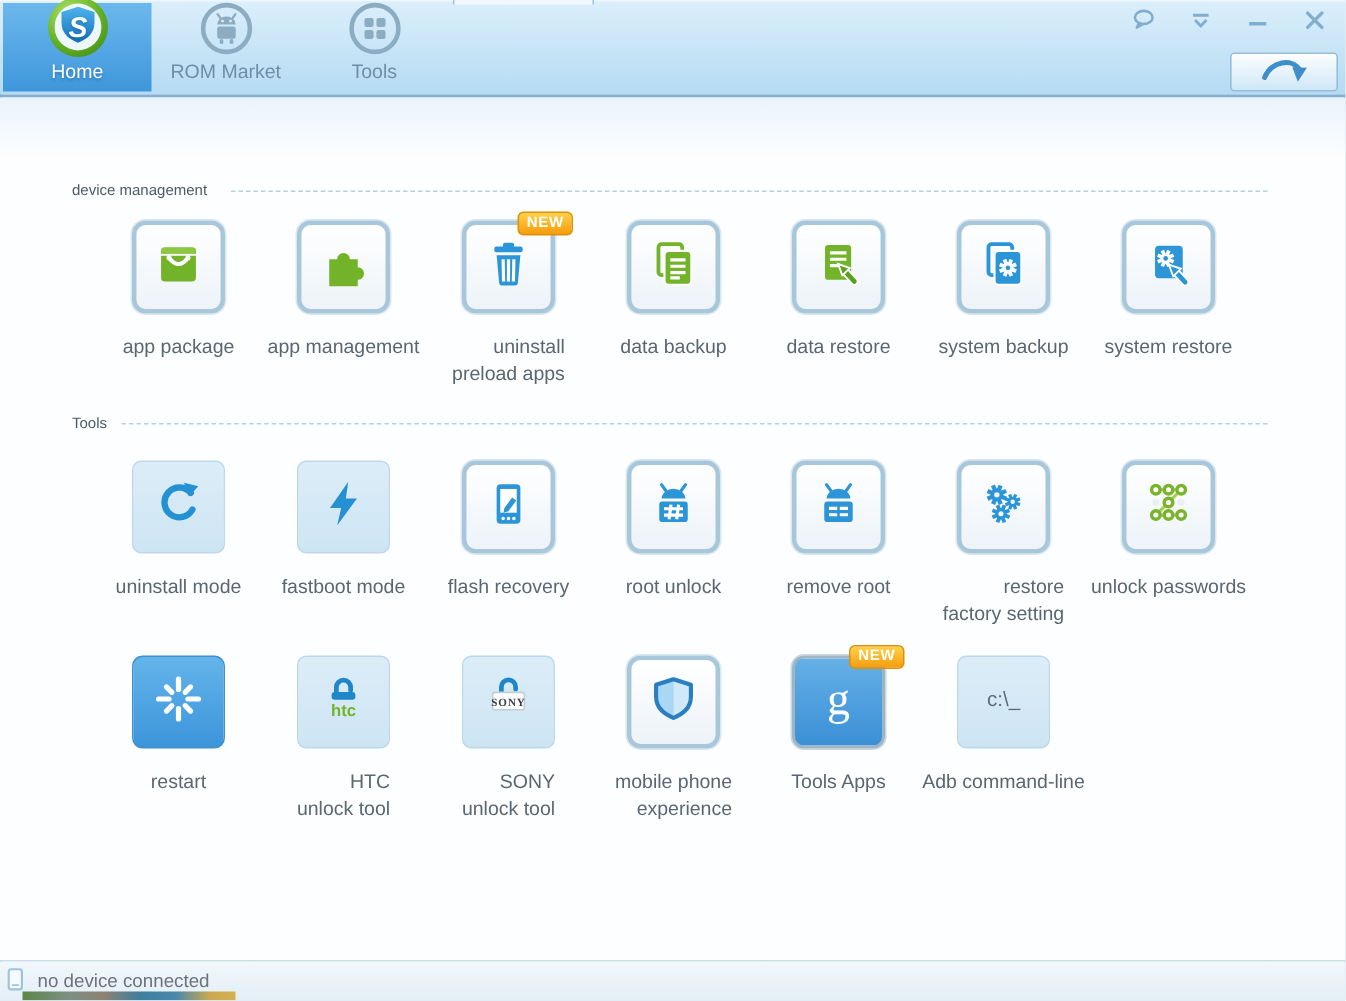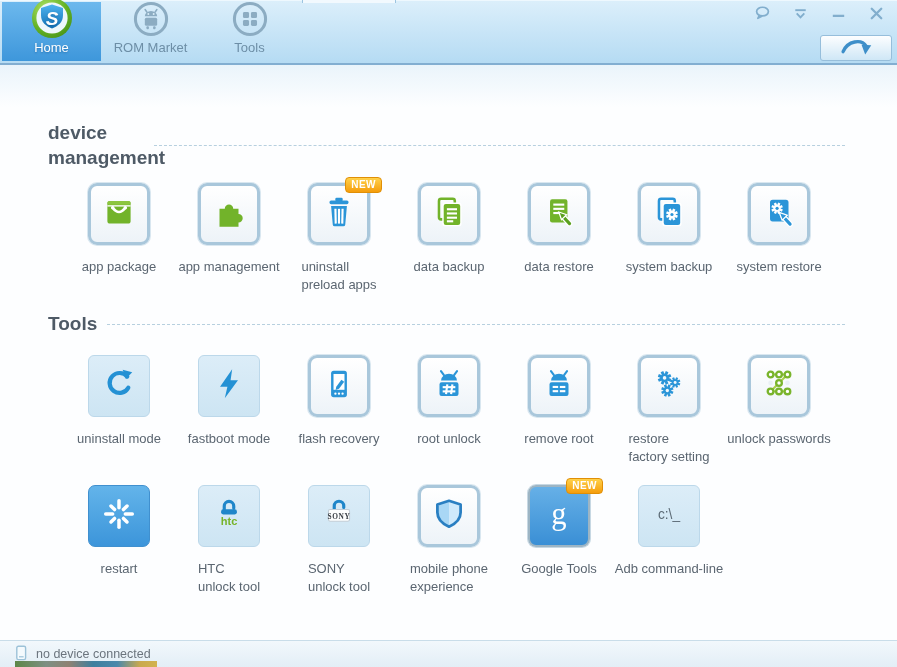--- a/index.html
+++ b/index.html
@@ -38,21 +38,21 @@
   }
   
   .content {
     position:absolute; top:65px; bottom:27px; left:0; right:0;
     background:linear-gradient(180deg,#eaf4fb 0px,#fdfeff 42px,#fdfeff 100%);
     padding:0 52px 0 48px; box-sizing:border-box;
   }
   .section-head { display:flex; align-items:center; }
   .s1 .section-head { margin-top:56px; }
   .s2 .section-head { margin-top:11px; }
-  .section-title { font-size:19px; color:#4e5a66; line-height:1.3; white-space:normal;font-weight:bold; }
+  .section-title { font-size:10px; color:#4e5a66; line-height:1.3; white-space:normal; }
   .s1 .section-title { width:96px; }
   .dash { flex:1; border-top:1px dashed #b7d0df; margin-left:10px; }
   .grid { display:flex; flex-wrap:wrap; margin-left:16px; width:784px; }
   .s1 .grid { margin-top:13px; }
   .s2 .grid { margin-top:18px; }
   .cell { width:110px; display:flex; flex-direction:column; align-items:center; }
   .s1 .cell { height:118px; }
   .s2 .cell { height:130px; }
   .tile {
     width:62px; height:62px; border-radius:9px; position:relative;
@@ -62,28 +62,28 @@
   .tile.flat { background:linear-gradient(#dcedf8,#cde5f3); border:1px solid #bcd8ea; border-radius:6px; }
   .tile.solid { background:linear-gradient(#63b4ea,#3c95da); border:1px solid #4090cf; border-radius:7px; }
   .tile.google { background:linear-gradient(#66b0e7,#3a8fd5); border:2px solid #9db5c4; border-radius:8px; box-shadow:0 0 0 1px #c7d8e3; }
   .badge {
     position:absolute; top:-9px; right:-15px;
     background:linear-gradient(#ffd14a,#f59d0c); color:#fff;
     font-size:10px; font-weight:bold; letter-spacing:.5px;
     padding:2px 5px; border-radius:4px; border:1px solid #e08f06; line-height:1;
   }
   .label {
-    margin-top:13px; font-size:13px; color:#5b6671; text-align:left;
+    margin-top:13px; font-size:13px; color:#5b6671; text-align:right;
     line-height:1.35; white-space:pre-line;
   }
   
   .statusbar {
     position:absolute; bottom:0; left:0; right:0; height:27px;
     background:linear-gradient(#f2f8fc,#e3eef6); border-top:1px solid #c9dde9;
-    display:flex; align-items:center; gap:7px; padding-left:13px;
+    display:flex; align-items:center; gap:7px; padding-left:2px;
     font-size:12.5px; color:#6b747d; box-sizing:border-box;
   }
   .sliver {
     position:absolute; bottom:0; left:15px; width:142px; height:6px;
     background:linear-gradient(90deg,#5d8747,#7d8f83 22%,#8e8273 38%,#3e7f9e 55%,#4a88ab 72%,#c9a94e 88%,#d2b34f);
   }
 </style>
 </head>
 <body>
 
@@ -487,21 +487,21 @@
             <div class="label">mobile phone
 experience</div>
           </div>
           <div class="cell">
             <div class="tile google">
               <span><svg width="38" height="38" viewBox="0 0 36 36" xmlns="http://www.w3.org/2000/svg">
                   <text x="18" y="27.5" text-anchor="middle" font-size="29" fill="#ffffff" font-family="'Liberation Serif',serif">g</text>
                 </svg></span>
               <span class="badge">NEW</span>
             </div>
-            <div class="label">Google Tools</div>
+            <div class="label">Tools Apps</div>
           </div>
           <div class="cell">
             <div class="tile flat">
               <span><svg width="38" height="38" viewBox="0 0 36 36" xmlns="http://www.w3.org/2000/svg">
                   <text x="18" y="22.5" text-anchor="middle" font-size="13" fill="#5c6b76" font-family="'Liberation Sans',sans-serif">c:\_</text>
                 </svg></span>
             </div>
             <div class="label">Adb command-line</div>
           </div>
         </div>

